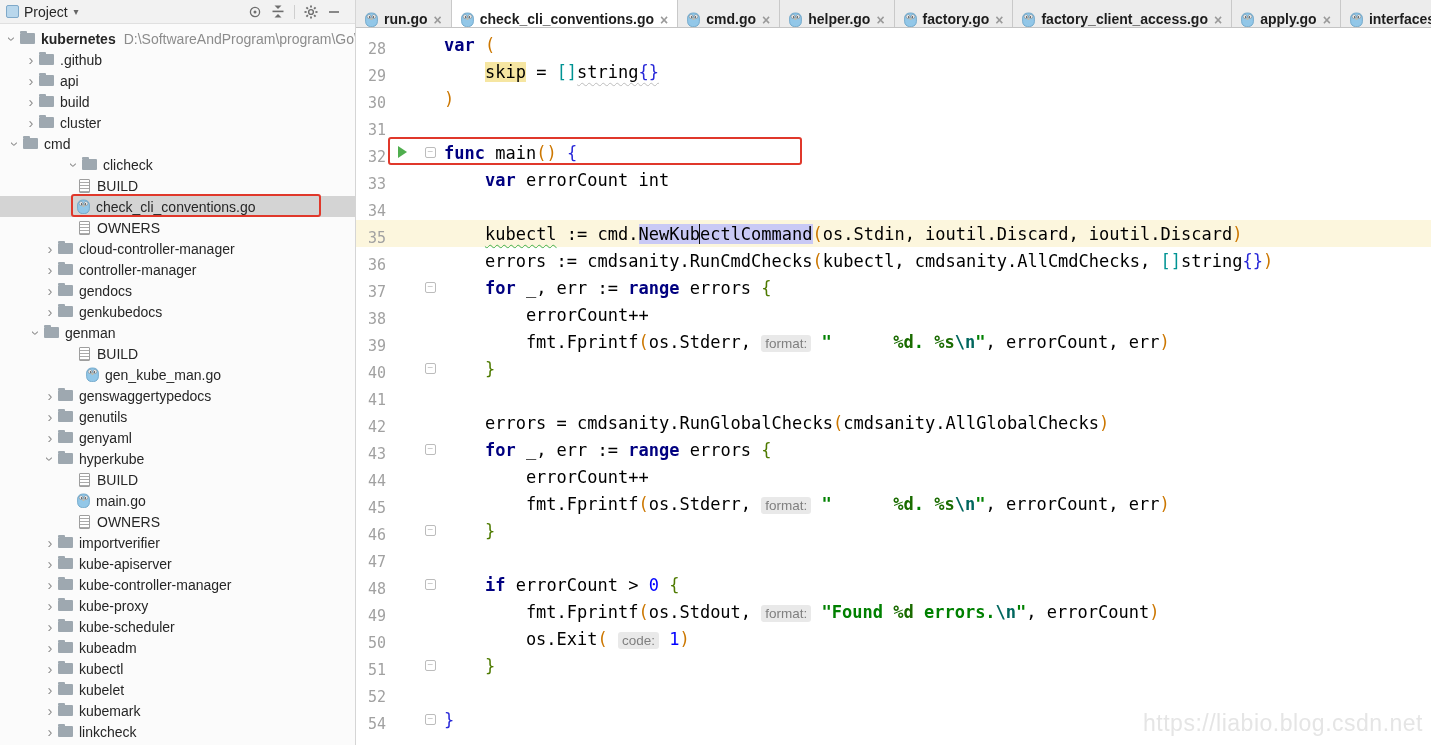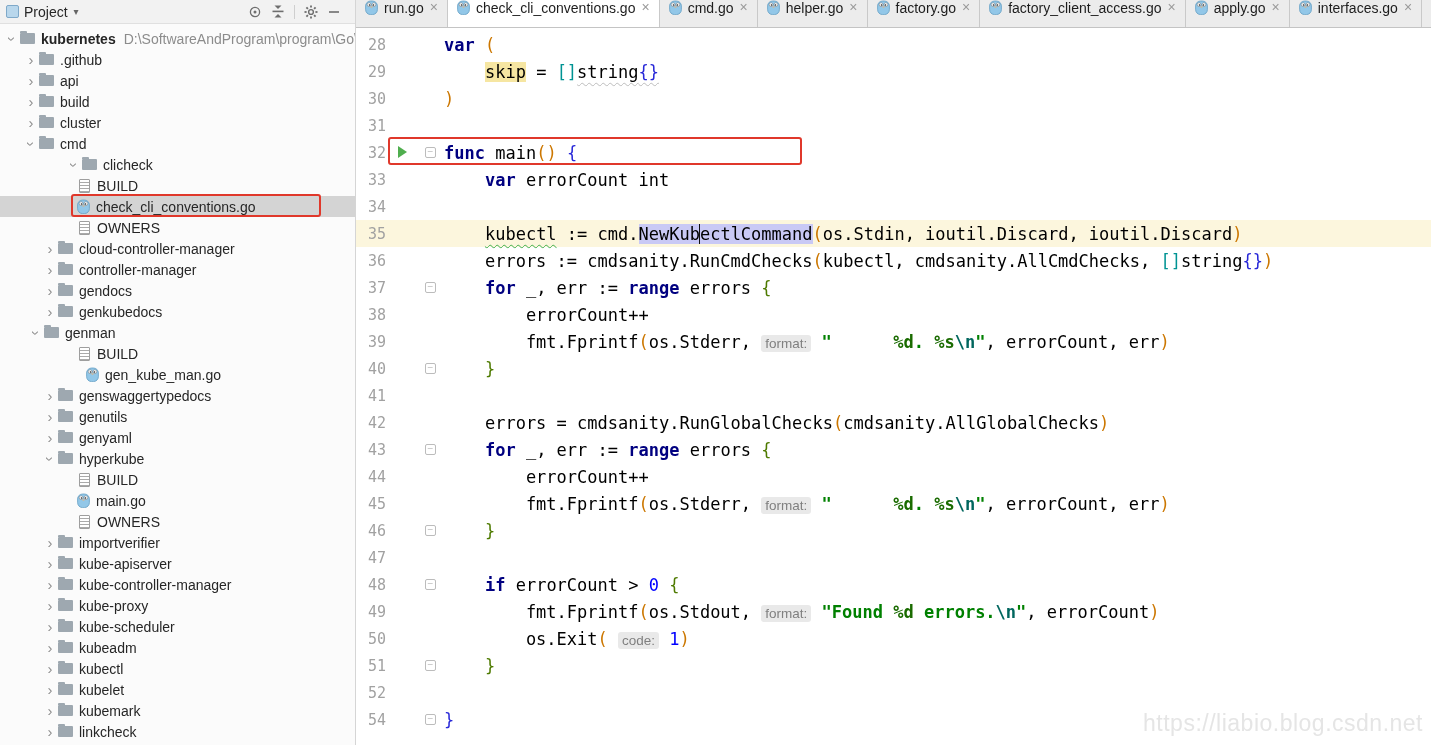--- a/index.html
+++ b/index.html
@@ -38,32 +38,32 @@
   .icon-go { flex:0 0 13px; margin-right:6px; display:inline-flex; }
   .tlabel { color:#262626; }
   .tlabel.bold { font-weight:bold; }
   .tpath { color:#8c8c8c; margin-left:8px; }
   .tree-redbox { position:absolute; left:71px; top:170px; width:250px; height:23px;
                  border:2px solid #e0382b; border-radius:3px; pointer-events:none; }
 
   
   .tabbar { position:absolute; left:356px; top:0; width:1075px; height:28px; background:#ececec;
             display:flex; align-items:stretch; border-bottom:1px solid #c4c4c4; overflow:hidden; }
-  .tab { display:flex; align-items:flex-start; gap:6px; padding:0 9px; font-size:14px; color:#1d1d1d;
-         border-right:1px solid #c9c9c9; background:#ececec; flex:0 0 auto; }
+  .tab { display:flex; align-items:flex-end; gap:6px; padding:0 9px; font-size:14px; color:#1d1d1d;
+         border-right:1px solid #c9c9c9; background:#ececec; flex:0 0 auto;font-weight:bold; }
   .tab.active { background:#ffffff; border-bottom:1px solid #fff; margin-bottom:-1px; }
   .tab .tclose { color:#9a9a9a; font-size:14px; line-height:14px; }
   .tab .gicon { display:inline-flex; }
 
   
   .editor { position:absolute; left:356px; top:28px; width:1075px; height:717px; background:#fff;
             overflow:hidden; padding-top:3px; }
   .line { height:27px; display:flex; align-items:center; }
   .line.cur { background:#fcf6dd; }
-  .gutter { flex:0 0 88px; display:flex; align-items:center; height:27px; position:relative; }
+  .gutter { flex:0 0 88px; display:flex; align-items:flex-end; height:27px; position:relative; }
   .lnum { padding-left:12px; width:38px; font-family:"DejaVu Sans Mono", monospace;
           font-size:15px; color:#a1a1a1; }
   .gico { position:relative; width:50px; height:27px; }
   .runico { position:absolute; left:4px; top:7px; width:0; height:0;
             border-left:9px solid #4fae4e; border-top:6px solid transparent; border-bottom:6px solid transparent; }
   .foldico { position:absolute; right:8px; top:8px; width:11px; height:11px; border:1px solid #bcbcbc;
              border-radius:2px; background:#fff; color:#bcbcbc; font-size:10px; line-height:8px;
              text-align:center; }
   .codetxt { white-space:pre; font-family:"DejaVu Sans Mono", monospace; font-size:17px; color:#000; }
   .c-k { color:#000080; font-weight:bold; }
@@ -157,21 +157,21 @@
         <div class="trow" style="padding-left: 23px;">
           <span class="chev">›</span>
           <span class="icon-folder"></span>
           <span class="tlabel">build</span>
         </div>
         <div class="trow" style="padding-left: 23px;">
           <span class="chev">›</span>
           <span class="icon-folder"></span>
           <span class="tlabel">cluster</span>
         </div>
-        <div class="trow" style="padding-left: 23px;">
+        <div class="trow" style="padding-left: 7px;">
           <span class="chev exp">›</span>
           <span class="icon-folder"></span>
           <span class="tlabel">cmd</span>
         </div>
         <div class="trow" style="padding-left: 66px;">
           <span class="chev exp">›</span>
           <span class="icon-folder"></span>
           <span class="tlabel">clicheck</span>
         </div>
         <div class="trow" style="padding-left: 61px;">

